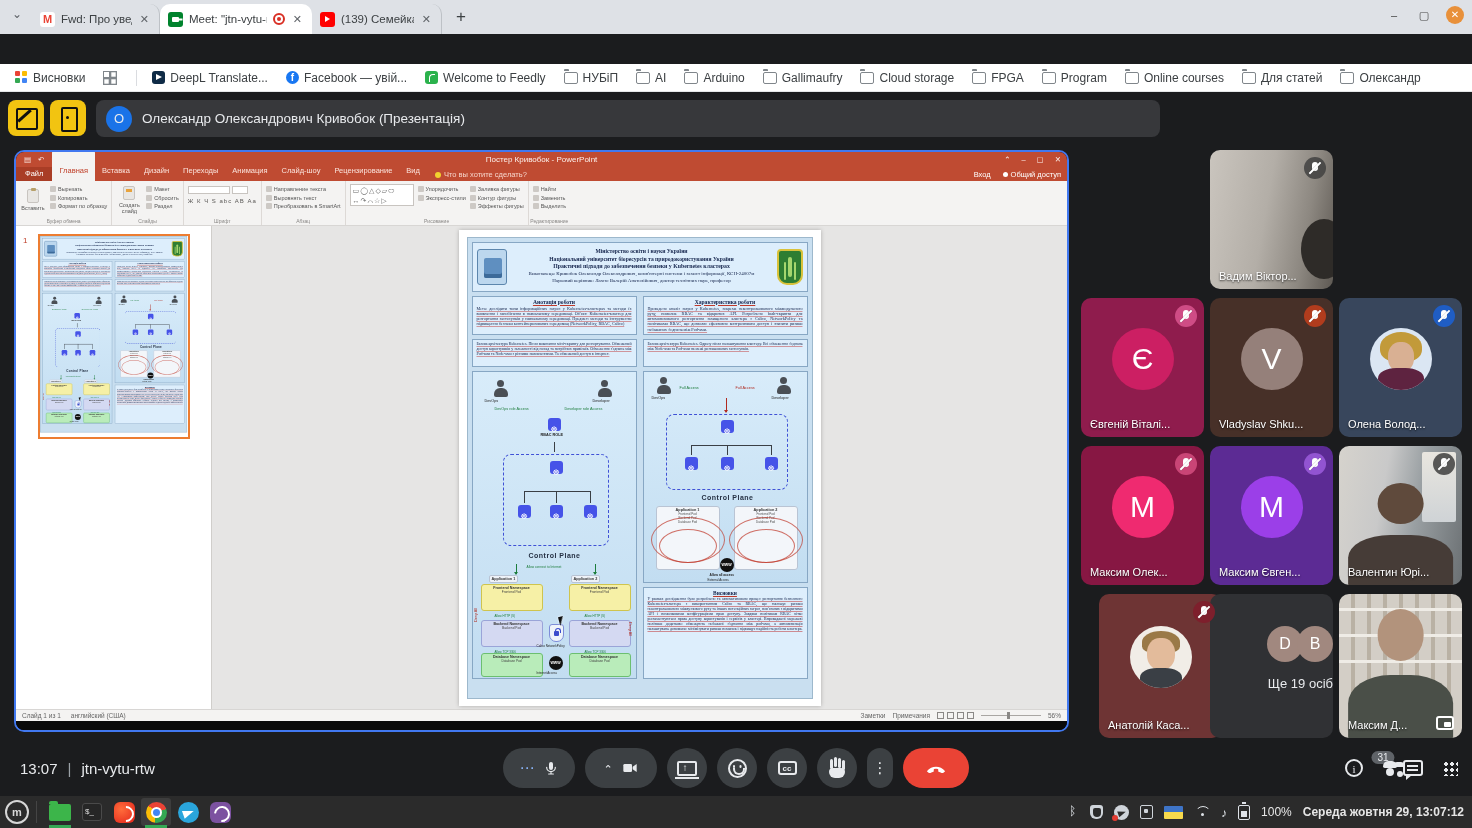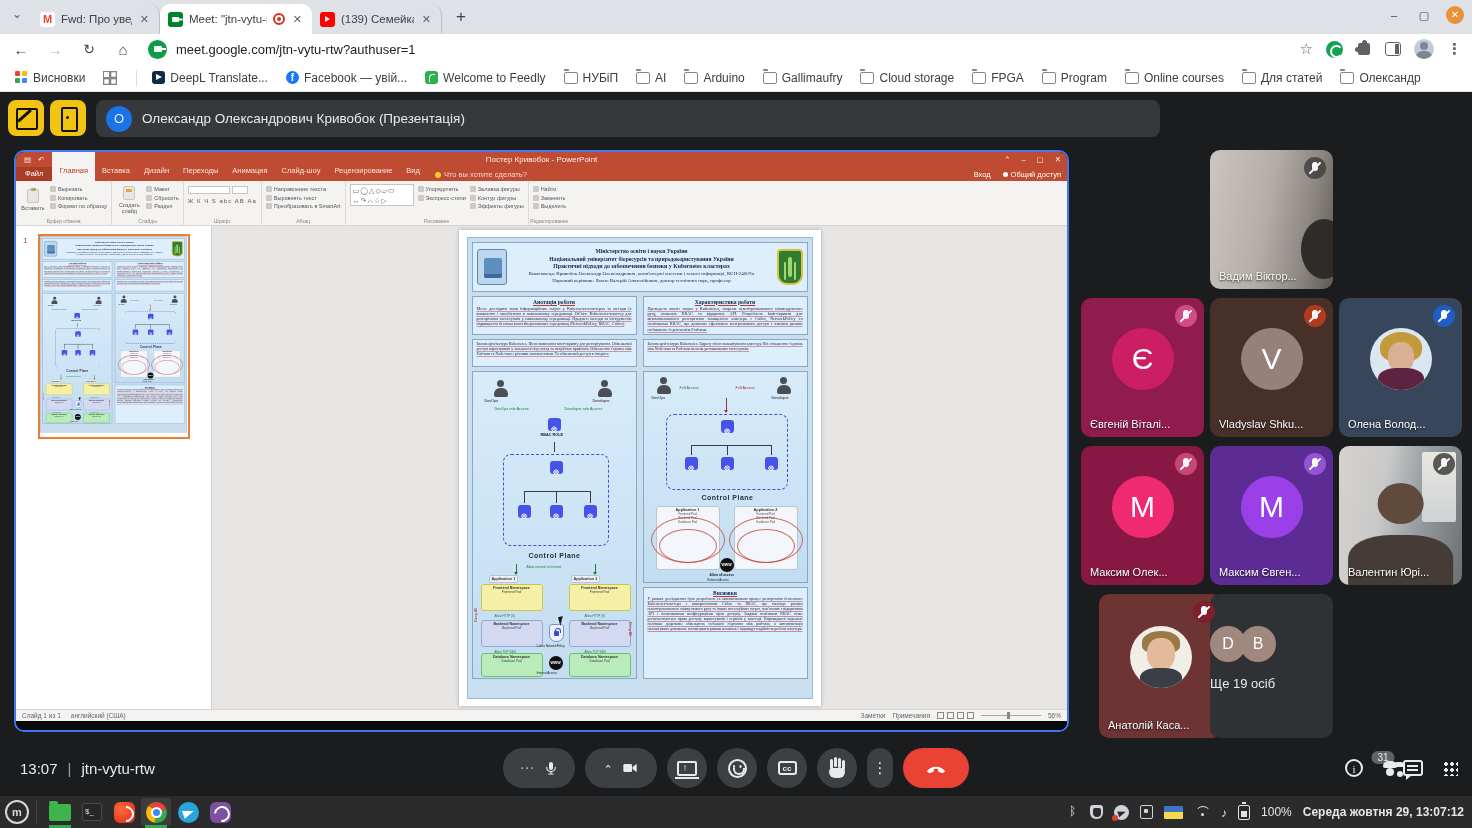--- a/index.html
+++ b/index.html
@@ -266,21 +266,21 @@
   .t9{background:linear-gradient(100deg,#d6d3cd 0%,#c9c9c9 35%,#9aa0a3 60%,#6b7073 100%);}
   .t9 .win{position:absolute;right:6px;top:6px;width:34px;height:70px;background:linear-gradient(#e9e6df,#cfd3d6);border-radius:2px;}
   .m9{background:rgba(40,40,40,.75);}
   .t10{background:#6e3434;}
   .a10{background:#f1ede7;overflow:hidden;}
   .a10 .hair{position:absolute;left:12px;top:5px;width:38px;height:22px;border-radius:50% 50% 30% 30%;background:#9a7947;}
   .a10 .face{position:absolute;left:17px;top:12px;width:28px;height:32px;border-radius:45%;background:#e3bb9b;}
   .a10 .body10{position:absolute;left:10px;top:42px;width:42px;height:24px;border-radius:40% 40% 0 0;background:#3a3f45;}
   .m10{background:#7e1f2c;}
   .t11{background:#303134;}
-  .ov-wrap{position:absolute;left:0;right:0;top:32px;text-align:left;}
+  .ov-wrap{position:absolute;left:0;right:0;top:32px;text-align:right;}
   .ovc{display:inline-flex;width:36px;height:36px;border-radius:50%;background:#a1887f;color:#fff;font-size:16px;align-items:center;justify-content:center;}
   .ovc+.ovc{margin-left:-6px;}
   .ov-label{margin-top:14px;color:#e8eaed;font-size:13px;}
   .t12{background:repeating-linear-gradient(90deg,#d3cec6 0 12px,#b9b1a4 12px 16px);}
   .t12 .shelf{position:absolute;left:0;right:0;height:3px;background:#efece6;box-shadow:0 26px 0 #efece6,0 52px 0 #efece6;top:14px;}
 
   
   .controls{position:absolute;left:0;top:648px;width:1472px;height:56px;display:flex;align-items:center;}
   .ctl-left{position:absolute;left:20px;color:#e8eaed;font-size:15px;display:flex;align-items:center;gap:10px;}
   .ctl-sep{color:#9aa0a6;}
@@ -383,36 +383,20 @@
       <span class="tclose"></span>
     </div>
     <div class="newtab"></div>
     <div class="winctl">
       <span class="wc wc-min"></span>
       <span class="wc wc-max"></span>
       <span class="wc wc-close"></span>
     </div>
   </div>
 
-  <div class="toolbar">
-    <span class="navbtn nb-back"></span>
-    <span class="navbtn nb-fwd"></span>
-    <span class="navbtn nb-reload"></span>
-    <span class="navbtn nb-home"></span>
-    <span class="sitechip"></span>
-    <span class="urltext">meet.google.com/jtn-vytu-rtw?authuser=1</span>
-    <div class="tb-right">
-      <span class="star"></span>
-      <span class="ext-green"></span>
-      <span class="puzzle"></span>
-      <span class="sidepanel"></span>
-      <span class="prof"></span>
-      <span class="menudots"></span>
-    </div>
-  </div>
 
   <div class="bookmarks">
     <div class="bm">
         <span class="bi bi-apps"></span>
         <span>Висновки</span>
       </div>
     <div class="bm">
         <span class="bi bi-grid"></span>
         <span></span>
       </div>
@@ -1002,20 +986,26 @@
         <div class="tname">Анатолій Каса...</div>
       </div>
 
       <div class="tile t11" style="left:129px;top:444px;height:144px">
         <div class="ov-wrap">
           <span class="ovc">D</span><span class="ovc">B</span>
           <div class="ov-label">Ще 19 осіб</div>
         </div>
       </div>
 
+      <div class="tile t12" style="left:258px;top:444px;height:144px">
+        <span class="shelf"></span>
+        <div class="person-sil" style="--skin:#b2937c;--shirt:#4a4f48;height:95%"></div>
+        <span class="pip"></span>
+        <div class="tname">Максим Д...</div>
+      </div>
     </div>
 
     <div class="controls">
       <div class="ctl-left">
         <span>13:07</span>
         <span class="ctl-sep">|</span>
         <span>jtn-vytu-rtw</span>
       </div>
       <div class="ctl-center">
         <div class="cbtn wide">

